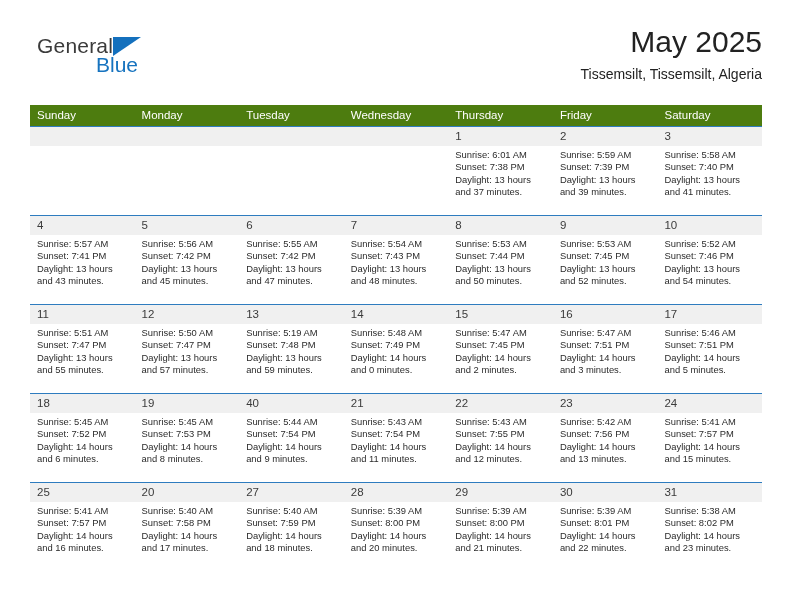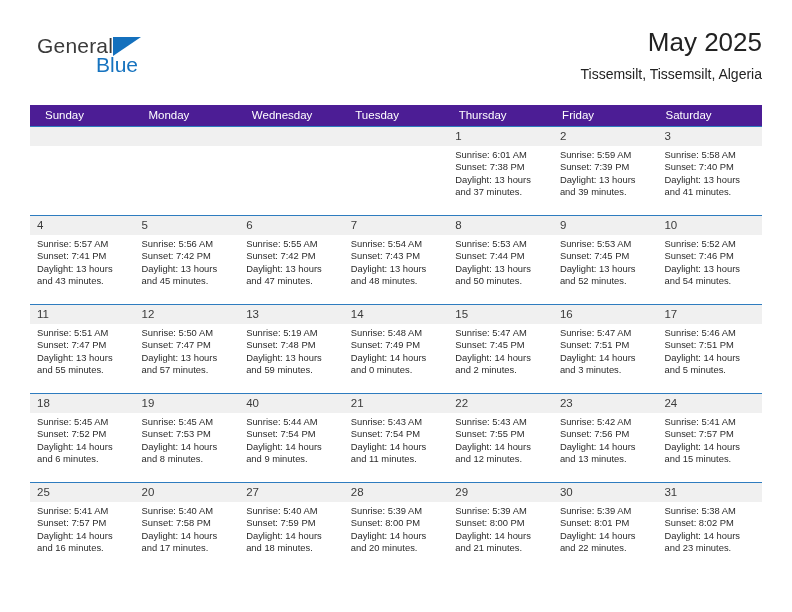--- a/index.html
+++ b/index.html
@@ -62,21 +62,21 @@
     border-left: 28px solid #1470bd;
     border-bottom: 19px solid transparent;
   }
   .title-block {
     position: absolute;
     right: 0;
     top: 0;
     text-align: right;
   }
   .cal-title {
-    font-size: 26px;
+    font-size: 30px;
     color: #222222;
     line-height: 32px;
     white-space: nowrap;
   }
   .cal-subtitle {
     font-size: 14px;
     color: #222222;
     line-height: 20px;
     margin-top: 6px;
     white-space: nowrap;
@@ -84,23 +84,22 @@
 
   
   .calendar {
     position: absolute;
     left: 30px;
     top: 105px;
     width: 732px;
   }
   .dow-row {
     display: flex;
-    background: #4c1d95;
+    background: #4d7c0f;
     height: 21px;
-    padding-left: 8px;
   }
   .dow {
     flex: 1 1 0;
     color: #ffffff;
     font-size: 11.5px;
     line-height: 21px;
     padding-left: 7px;
     box-sizing: border-box;
     white-space: nowrap;
   }
@@ -157,22 +156,22 @@
       <div class="cal-subtitle">Tissemsilt, Tissemsilt, Algeria</div>
     </div>
 
   </div>
 
   <div class="calendar">
 
     <div class="dow-row">
       <div class="dow">Sunday</div>
       <div class="dow">Monday</div>
+      <div class="dow">Tuesday</div>
       <div class="dow">Wednesday</div>
-      <div class="dow">Tuesday</div>
       <div class="dow">Thursday</div>
       <div class="dow">Friday</div>
       <div class="dow">Saturday</div>
     </div>
 
     <div class="week">
       <div class="cell">
         <div class="datebar"></div>
         <div class="body">
           <div></div>

